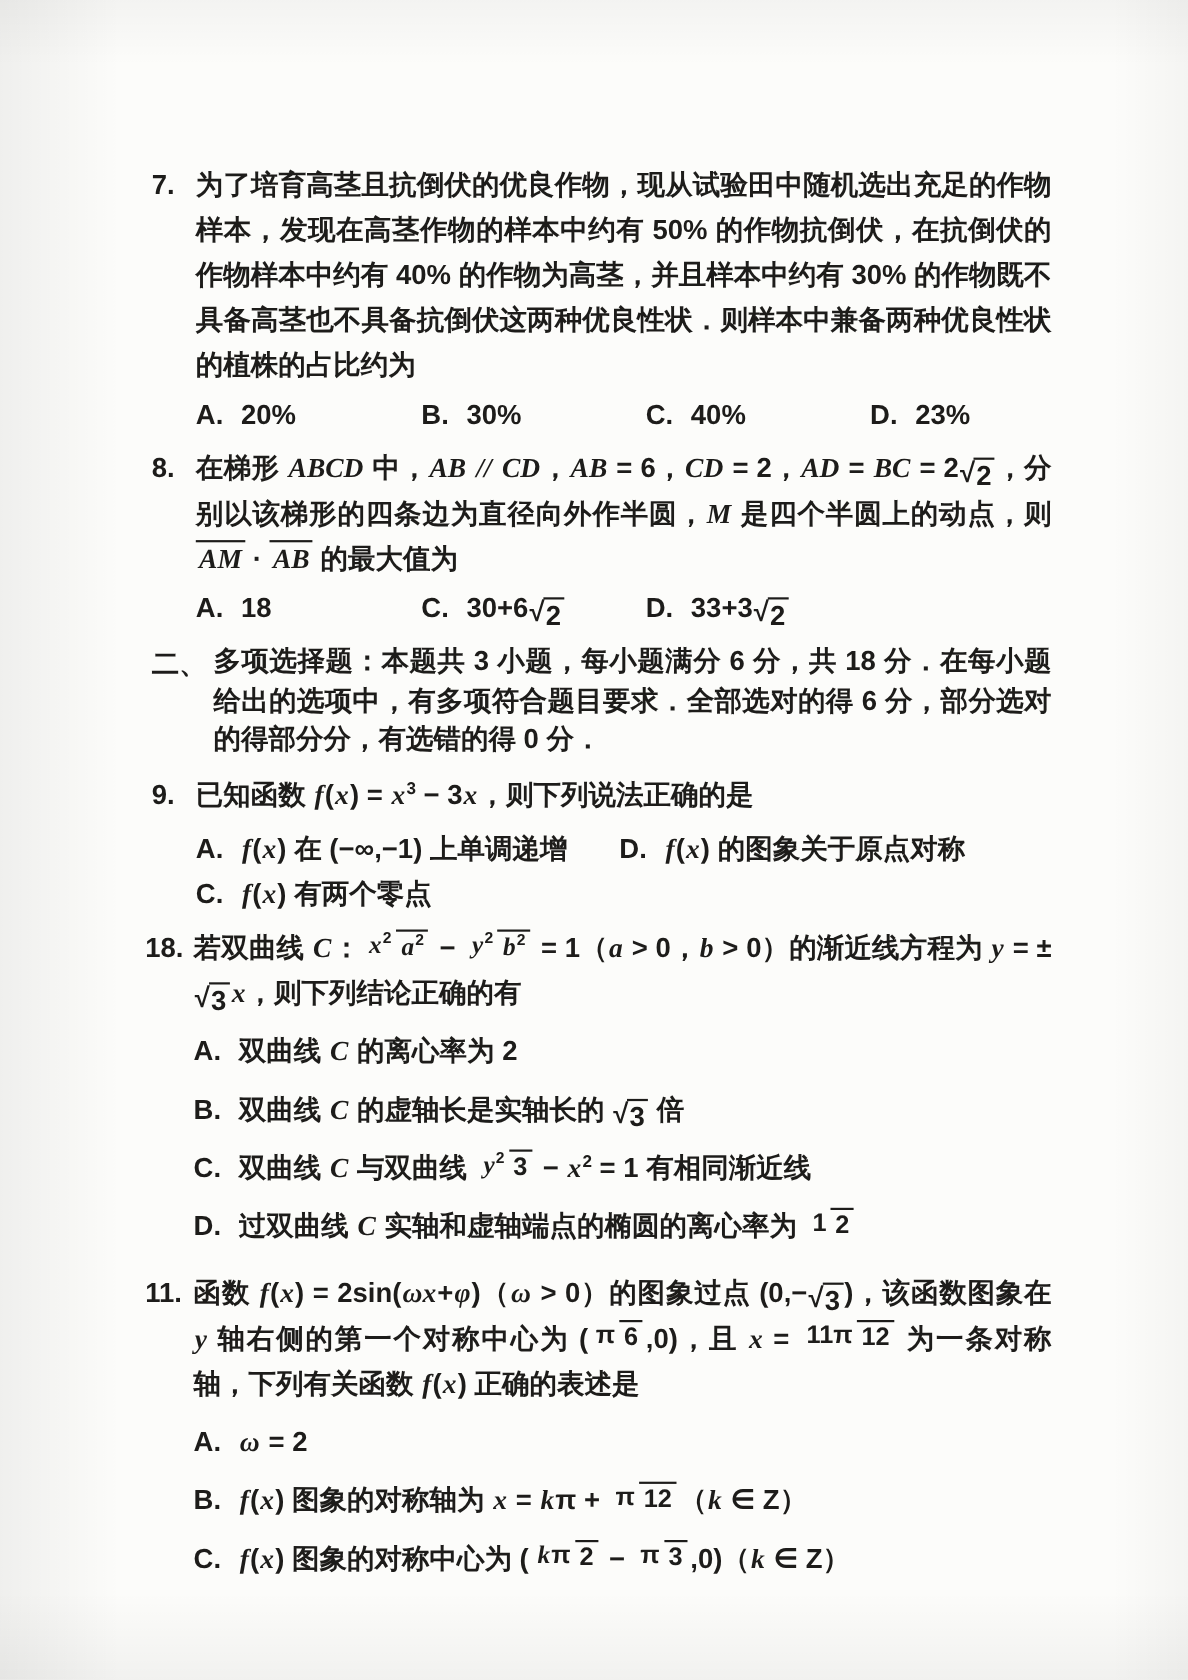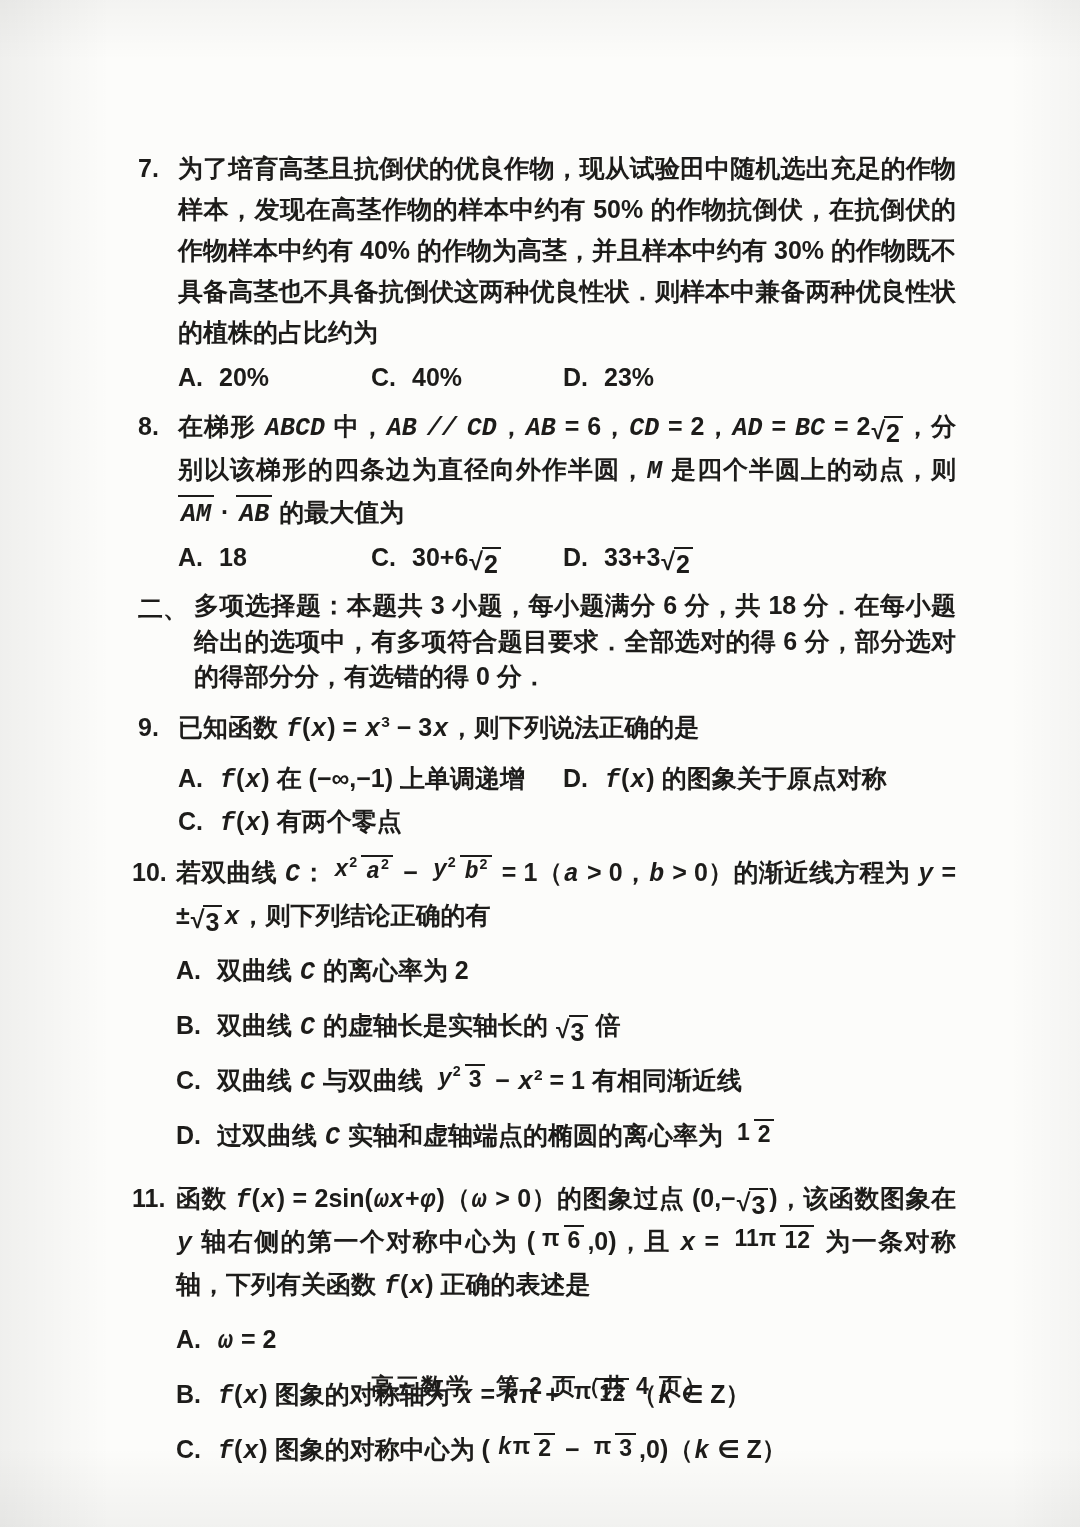--- a/index.html
+++ b/index.html
@@ -24,28 +24,28 @@
   .content{position:absolute;left:138px;top:148px;width:818px;}
   .question{display:flex;margin-bottom:8px;}
   .qnum{flex:0 0 40px;}
   .qnum.wide{flex:0 0 44px;margin-left:-6px;}
   .qnum.sec{flex:0 0 56px;}
   .qbody{flex:1;min-width:0;}
   .qtext{text-align:justify;}
   .section-head .qbody{line-height:1.42;text-align:justify;}
   .section-head{margin:10px 0 12px;}
   
-  .opts4{display:grid;grid-template-columns:193px 192px 192px 1fr;margin-top:4px;align-items:center;}
+  .opts4{display:grid;grid-template-columns:193px 192px 192px 1fr;margin-top:4px;align-items:center;gap:12px;}
   .opts2{display:grid;grid-template-columns:385px 1fr;margin-top:8px;align-items:center;}
   .opt-list{margin-top:6px;}
   .opt-list .opt{margin:12px 0;}
   .opt{white-space:normal;}
   .olabel{margin-right:16px;}
   
-  .mvar{font-family:Liberation Mono, monospace;font-style:italic;font-weight:700;padding:0 1px;}
+  .mvar{font-family:Liberation Serif, serif;font-style:italic;font-weight:700;padding:0 1px;}
   sup{font-size:0.62em;line-height:0;}
   .frac{
     display:inline-flex;flex-direction:row;align-items:flex-start;
     vertical-align:middle;line-height:1.18;font-size:0.92em;
     margin:0 3px;transform:translateY(-3px);
   }
   .frac .fnum{padding:0 4px;}
   .frac .fden{border-top:2px solid currentColor;padding:0 4px;}
   .sqrt{display:inline-flex;align-items:flex-start;vertical-align:-2px;margin:0 1px;}
   .sqrt .radical{line-height:1.12;transform:translateY(2px);}
@@ -61,20 +61,21 @@
 
 <div class="page">
   <div class="content">
 
     <div class="question">
       <div class="qnum">7.</div>
       <div class="qbody">
         <div class="qtext">为了培育高茎且抗倒伏的优良作物，现从试验田中随机选出充足的作物样本，发现在高茎作物的样本中约有 50% 的作物抗倒伏，在抗倒伏的作物样本中约有 40% 的作物为高茎，并且样本中约有 30% 的作物既不具备高茎也不具备抗倒伏这两种优良性状．则样本中兼备两种优良性状的植株的占比约为</div>
         <div class="opts4">
           <div class="opt"><span class="olabel">A.</span><span class="oval">20%</span></div>
+          <div class="opt"><span class="olabel">B.</span><span class="oval">30%</span></div>
           <div class="opt"><span class="olabel">C.</span><span class="oval">40%</span></div>
           <div class="opt"><span class="olabel">D.</span><span class="oval">23%</span></div>
         </div>
       </div>
     </div>
 
     <div class="question">
       <div class="qnum">8.</div>
       <div class="qbody">
         <div class="qtext">在梯形 <span class="mvar">ABCD</span> 中，<span class="mvar">AB</span> <span class="mvar">//</span> <span class="mvar">CD</span>，<span class="mvar">AB</span> = 6，<span class="mvar">CD</span> = 2，<span class="mvar">AD</span> = <span class="mvar">BC</span> = 2<span class="sqrt">
@@ -106,21 +107,21 @@
         <div class="qtext">已知函数 <span class="mvar">f</span>(<span class="mvar">x</span>) = <span class="mvar">x</span><sup>3</sup> − 3<span class="mvar">x</span>，则下列说法正确的是</div>
         <div class="opts2">
           <div class="opt"><span class="olabel">A.</span><span class="oval"><span class="mvar">f</span>(<span class="mvar">x</span>) 在 (−∞,−1) 上单调递增</span></div>
           <div class="opt"><span class="olabel">D.</span><span class="oval"><span class="mvar">f</span>(<span class="mvar">x</span>) 的图象关于原点对称</span></div>
           <div class="opt"><span class="olabel">C.</span><span class="oval"><span class="mvar">f</span>(<span class="mvar">x</span>) 有两个零点</span></div>
         </div>
       </div>
     </div>
 
     <div class="question">
-      <div class="qnum wide">10.</div>
+      <div class="qnum wide">18.</div>
       <div class="qbody">
         <div class="qtext">若双曲线 <span class="mvar">C</span>：<span class="frac">
               <span class="fnum"><span class="mvar">x</span><sup>2</sup></span>
               <span class="fden"><span class="mvar">a</span><sup>2</sup></span>
             </span> − <span class="frac">
               <span class="fnum"><span class="mvar">y</span><sup>2</sup></span>
               <span class="fden"><span class="mvar">b</span><sup>2</sup></span>
             </span> = 1（<span class="mvar">a</span> &gt; 0，<span class="mvar">b</span> &gt; 0）的渐近线方程为 <span class="mvar">y</span> = ±<span class="sqrt">
               <span class="radical">√</span>
               <span class="sbody">3</span>
@@ -169,14 +170,13 @@
                   <span class="fnum">π</span>
                   <span class="fden">3</span>
                 </span>,0)（<span class="mvar">k</span> ∈ Z）</span></div>
 
         </div>
       </div>
     </div>
 
   </div>
 
-  <div class="footer">高三数学　第 2 页（共 4 页）</div>
 </div>
 
 </body></html>

